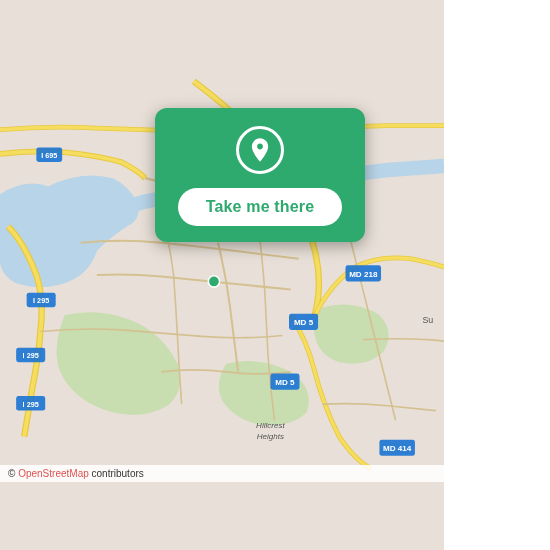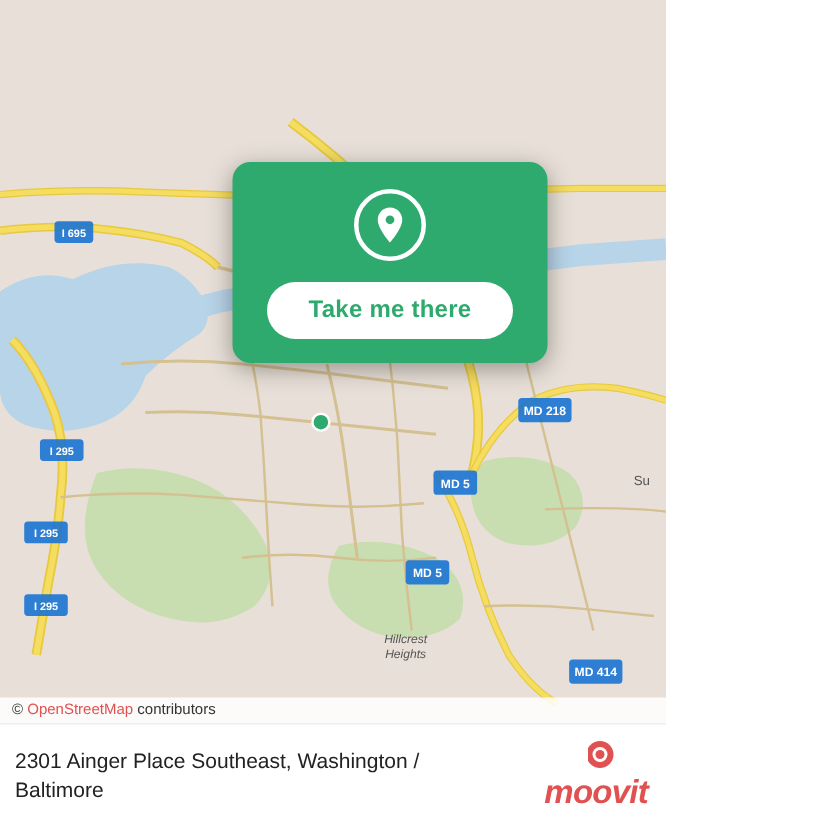--- a/index.html
+++ b/index.html
@@ -221,29 +221,14 @@
     </div>
     <button id="take-me-there-btn">Take me there</button>
   </div>
 
   <div id="attribution">
     <span>
       <span>© </span><a href="#">OpenStreetMap</a><span> contributors</span>
     </span>
   </div>
 
-  <div id="bottom-bar">
-    <div id="address-text">
-      <span>2301 Ainger Place Southeast, Washington /</span><br>
-      <span>Baltimore</span>
-    </div>
-    <div id="moovit-logo">
-
-      <svg width="40" height="22" viewBox="0 0 40 22">
-        <circle cx="8" cy="11" r="9" fill="#e05252"></circle>
-        <circle cx="8" cy="11" r="5" fill="white"></circle>
-        <circle cx="8" cy="11" r="3" fill="#e05252"></circle>
-      </svg>
-      <span id="moovit-wordmark">moovit</span>
-    </div>
-  </div>
 
 </div>
 
 </body></html>

